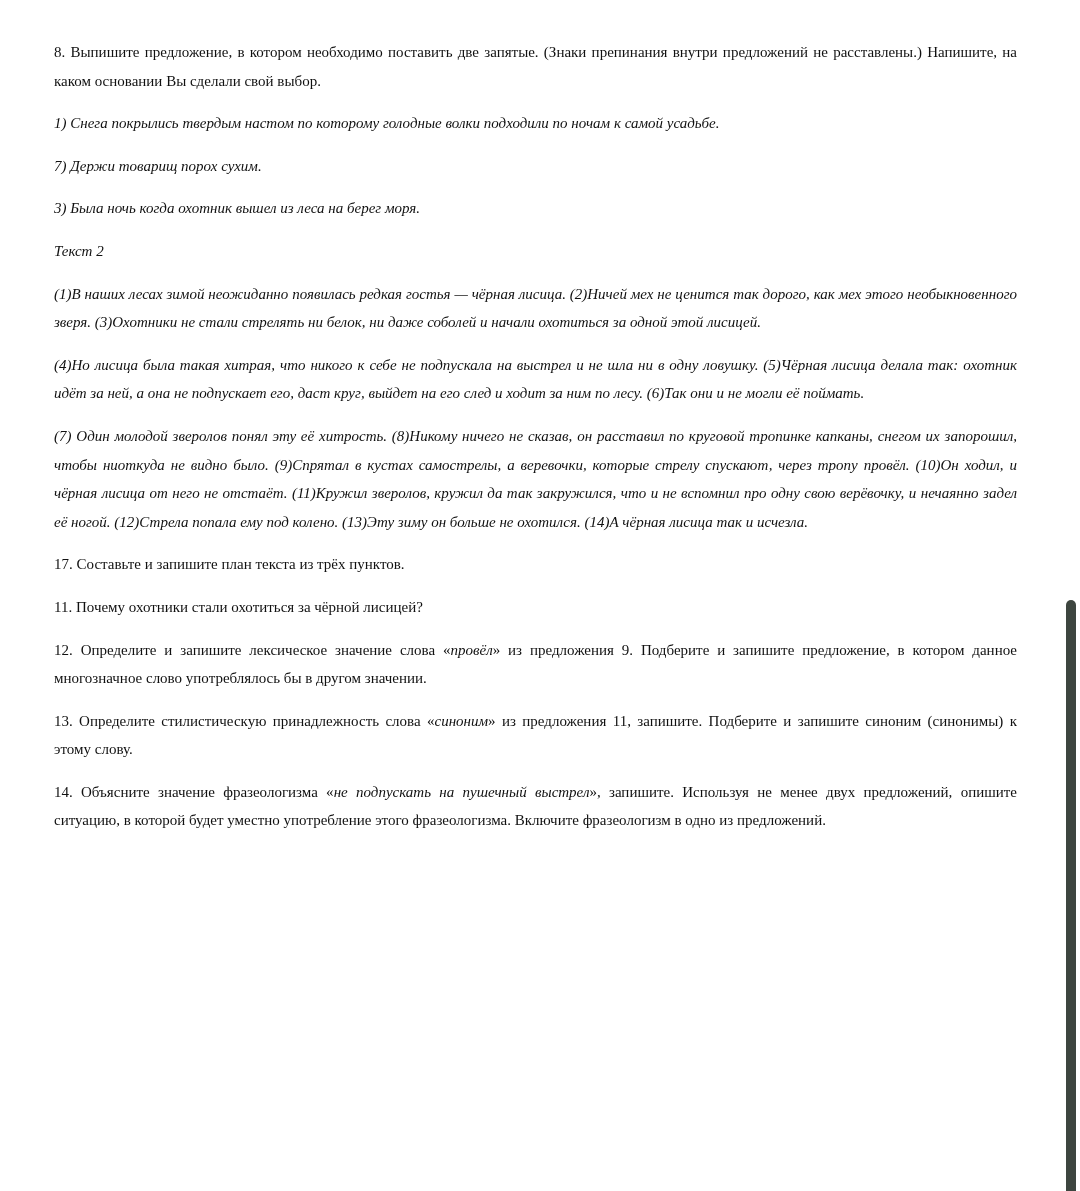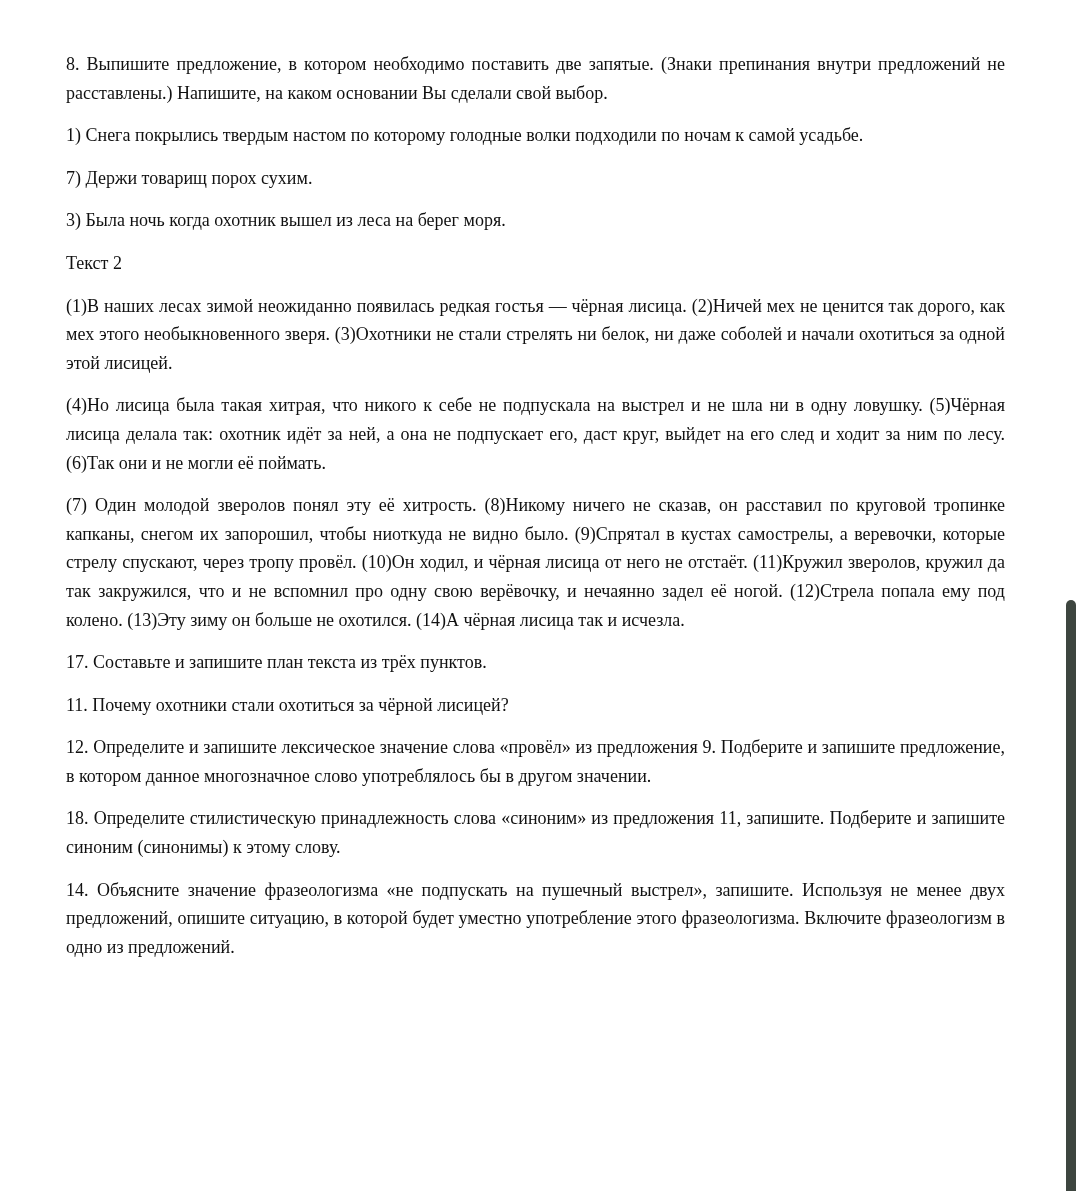--- a/index.html
+++ b/index.html
@@ -1,22 +1,22 @@
 <!DOCTYPE html>
 <html><head>
 <meta charset="utf-8">
 <style>
   html, body { margin: 0; padding: 0; }
   body {
     width: 1080px; height: 1191px; background: #ffffff; position: relative; overflow: hidden;
     font-family: "Liberation Serif", "DejaVu Serif", serif; color: #111;
   }
   .page { position: absolute; left: 54px; top: 38px; width: 963px; }
-  p { margin: 12px; font-size: 18px; line-height: 28.6px; text-align: justify; }
-  .it { }
+  p { margin: 0; font-size: 15px; line-height: 28.6px; text-align: justify; }
+  .it { font-style: italic; }
   .gap { margin-top: 14px; }
   .last-left { text-align-last: left; }
   .scrollbar {
     position: absolute; left: 1066px; top: 600px; width: 10px; height: 600px;
     background: #3d453f; border-radius: 5px 5px 0 0;
   }
 </style>
 </head>
 <body>
 
@@ -25,17 +25,17 @@
   <p class="it gap last-left">1) Снега покрылись твердым настом по которому голодные волки подходили по ночам к самой усадьбе.</p>
   <p class="it gap">7) Держи товарищ порох сухим.</p>
   <p class="it gap">3) Была ночь когда охотник вышел из леса на берег моря.</p>
   <p class="it gap">Текст 2</p>
   <p class="it gap">(1)В наших лесах зимой неожиданно появилась редкая гостья — чёрная лисица. (2)Ничей мех не ценится так дорого, как мех этого необыкновенного зверя. (3)Охотники не стали стрелять ни белок, ни даже соболей и начали охотиться за одной этой лисицей.</p>
   <p class="it gap">(4)Но лисица была такая хитрая, что никого к себе не подпускала на выстрел и не шла ни в одну ловушку. (5)Чёрная лисица делала так: охотник идёт за ней, а она не подпускает его, даст круг, выйдет на его след и ходит за ним по лесу. (6)Так они и не могли её поймать.</p>
   <p class="it gap">(7) Один молодой зверолов понял эту её хитрость. (8)Никому ничего не сказав, он расставил по круговой тропинке капканы, снегом их запорошил, чтобы ниоткуда не видно было. (9)Спрятал в кустах самострелы, а веревочки, которые стрелу спускают, через тропу провёл. (10)Он ходил, и чёрная лисица от него не отстаёт. (11)Кружил зверолов, кружил да так закружился, что и не вспомнил про одну свою верёвочку, и нечаянно задел её ногой. (12)Стрела попала ему под колено. (13)Эту зиму он больше не охотился. (14)А чёрная лисица так и исчезла.</p>
   <p class="gap">17. Составьте и запишите план текста из трёх пунктов.</p>
   <p class="gap">11. Почему охотники стали охотиться за чёрной лисицей?</p>
   <p class="gap"><span>12. Определите и запишите лексическое значение слова «</span><span class="it">провёл</span><span>» из предложения 9. Подберите и запишите предложение, в котором данное многозначное слово употреблялось бы в другом значении.</span></p>
-  <p class="gap"><span>18. Определите стилистическую принадлежность слова «</span><span class="it">синоним</span><span>» из предложения 11, запишите. Подберите и запишите синоним (синонимы) к этому слову.</span></p>
+  <p class="gap"><span>13. Определите стилистическую принадлежность слова «</span><span class="it">синоним</span><span>» из предложения 11, запишите. Подберите и запишите синоним (синонимы) к этому слову.</span></p>
   <p class="gap"><span>14. Объясните значение фразеологизма «</span><span class="it">не подпускать на пушечный выстрел</span><span>», запишите. Используя не менее двух предложений, опишите ситуацию, в которой будет уместно употребление этого фразеологизма. Включите фразеологизм в одно из предложений.</span></p>
 </div>
 
 <div class="scrollbar"></div>
 
 </body></html>

